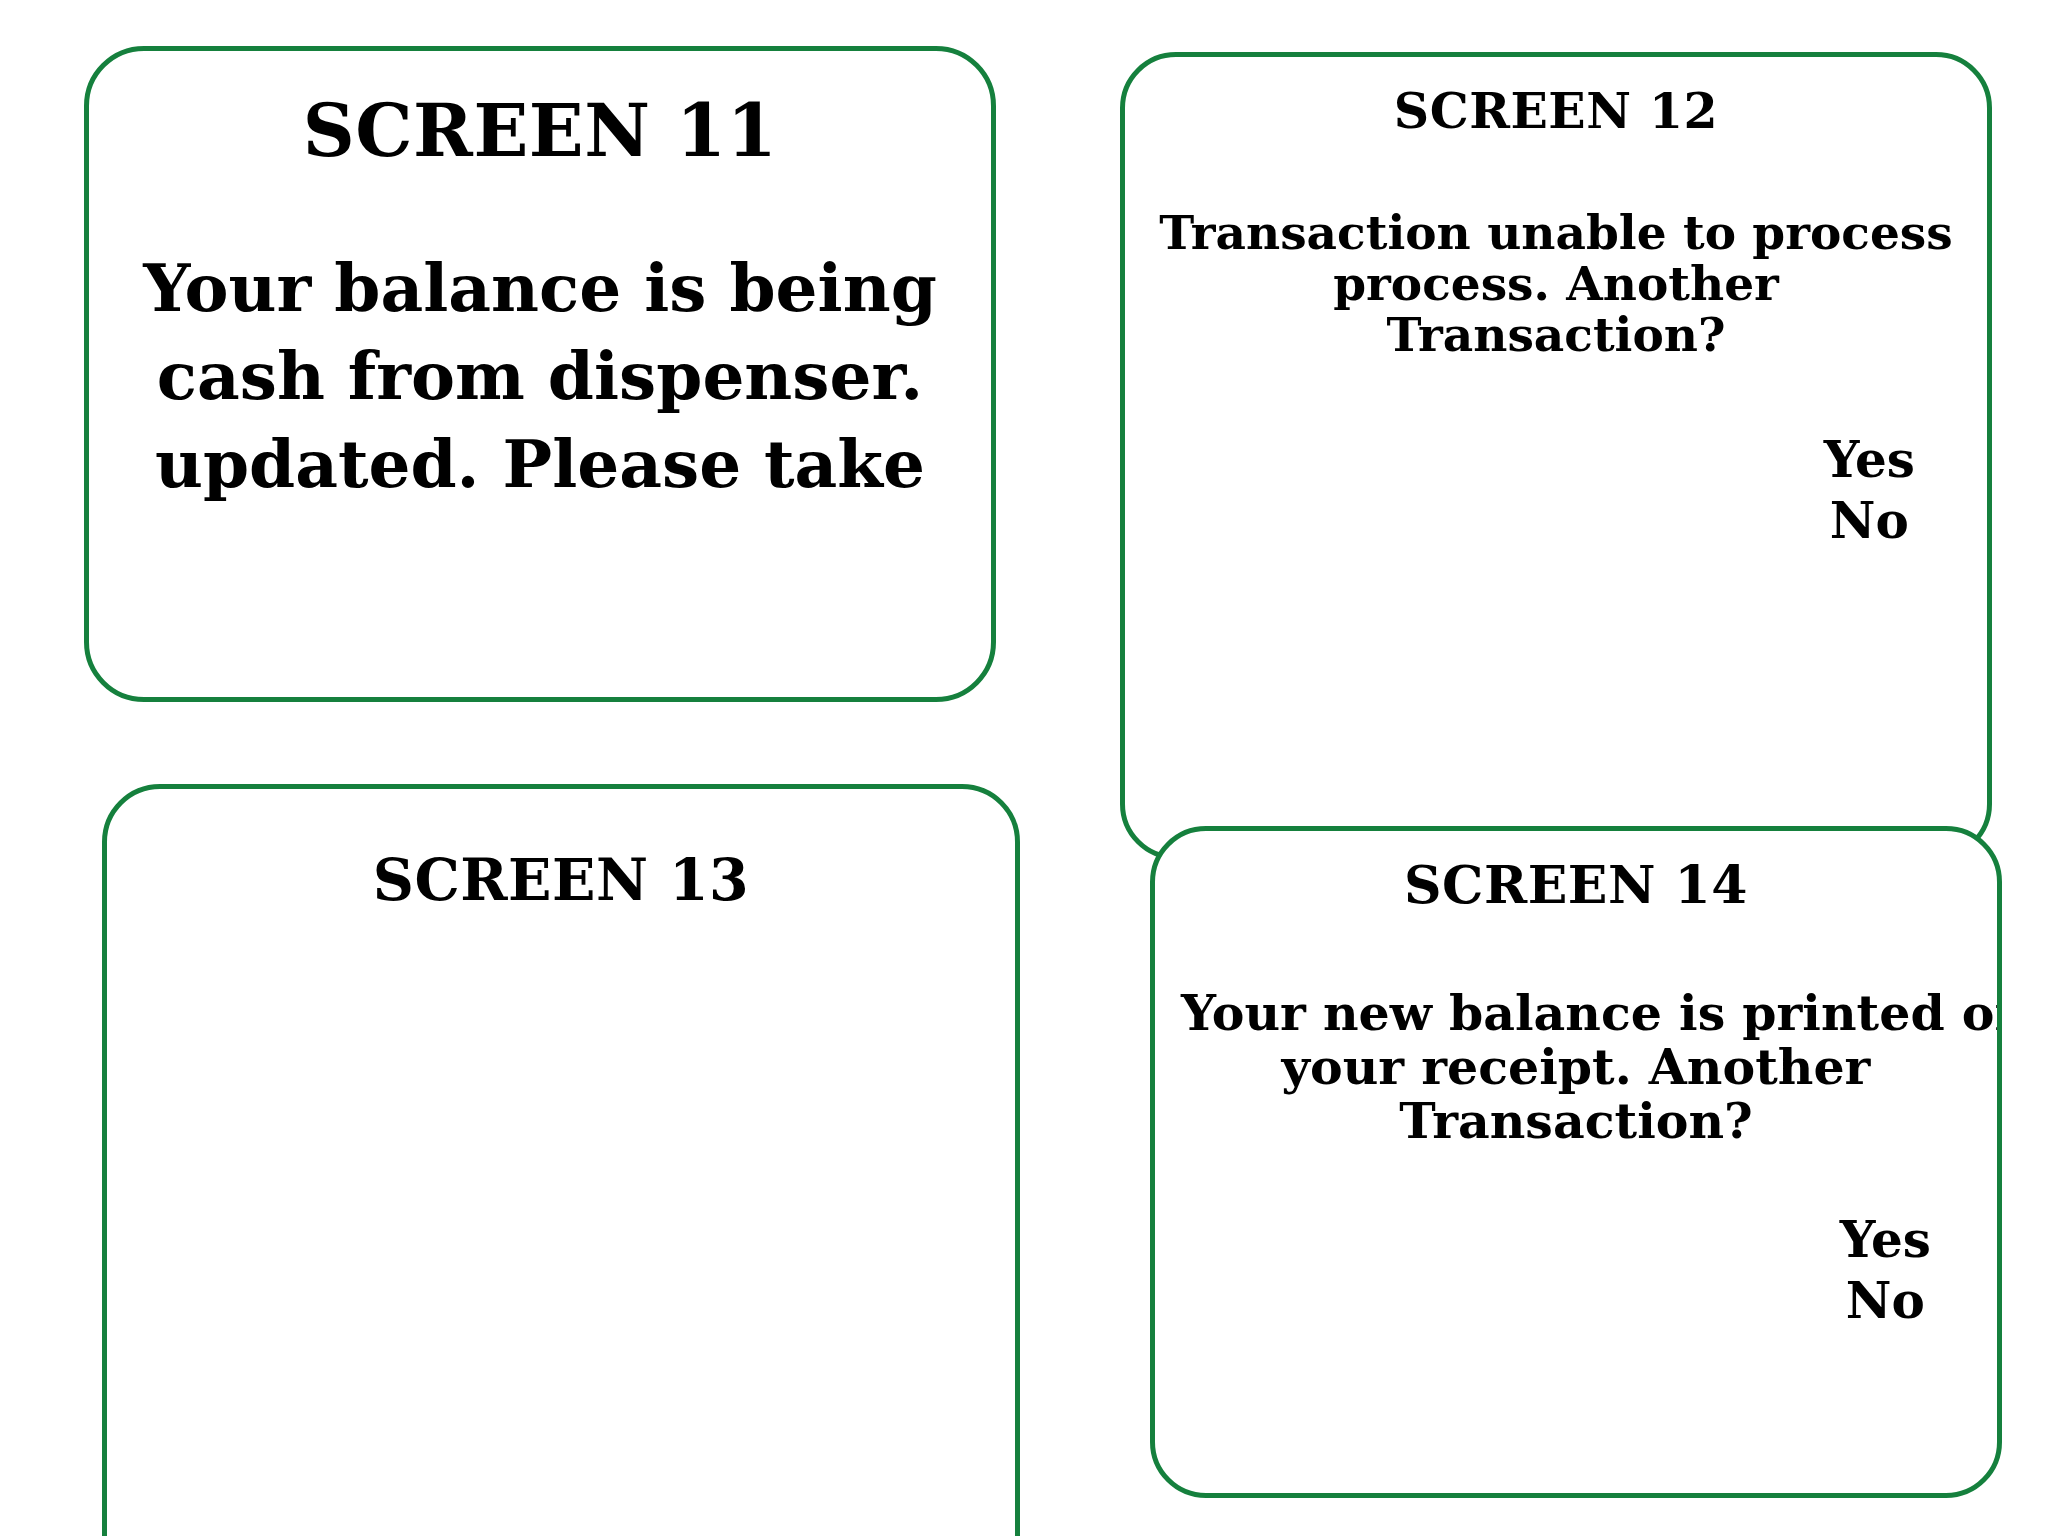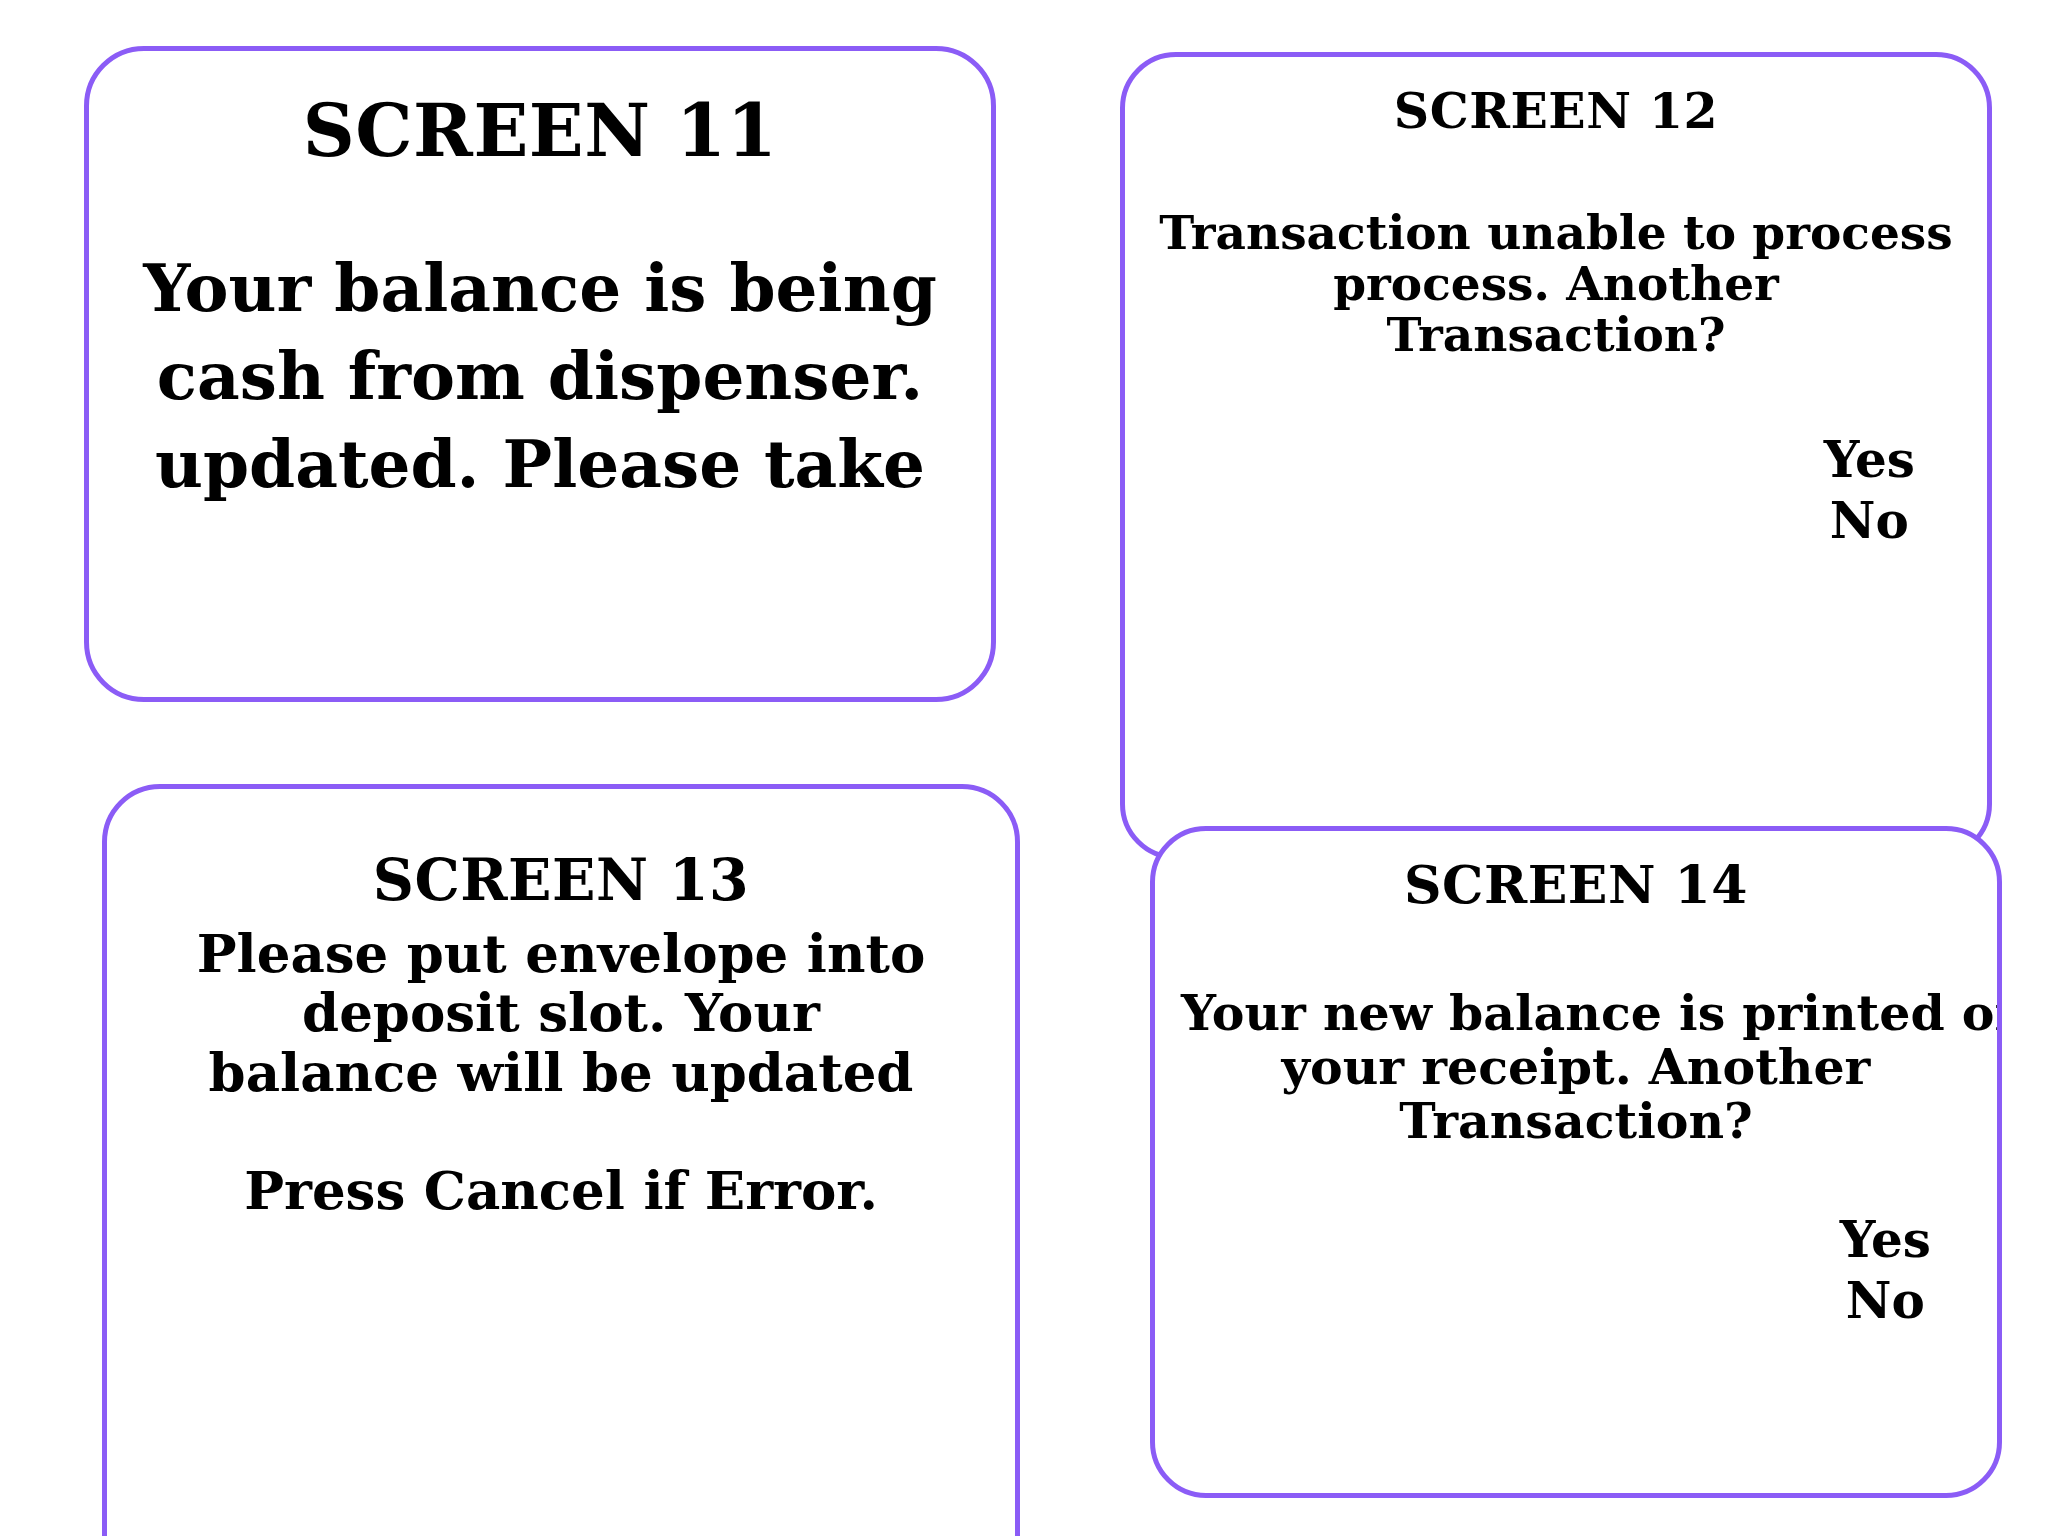--- a/index.html
+++ b/index.html
@@ -17,21 +17,21 @@
     width: 2048px;
     height: 1536px;
     background: #ffffff;
     font-family: "DejaVu Serif", "Liberation Serif", serif;
     color: #000000;
   }
 
   .screen-card {
     position: absolute;
     background: #ffffff;
-    border: 5px solid #8b5cf6;
+    border: 5px solid #15803d;
     border-radius: 58px;
     display: flex;
     flex-direction: column;
     overflow: hidden;
   }
 
   
   #card-11 { left: 84px;   top: 46px;   width: 912px; height: 656px;  border-radius: 60px; }
   #card-12 { left: 1120px; top: 52px;   width: 872px; height: 808px;  border-radius: 56px; }
   #card-13 { left: 102px;  top: 784px;  width: 918px; height: 820px;  border-radius: 58px; }
@@ -161,27 +161,20 @@
       <div class="choice-block">
         <span class="choice">Yes</span>
         <span class="choice">No</span>
       </div>
     </div>
   </div>
 
   <div class="screen-card" id="card-13">
     <div class="card-inner">
       <div class="card-title">SCREEN 13</div>
-      <div class="card-body">
-        <div class="line">Please put envelope into</div>
-        <div class="line">deposit slot.  Your</div>
-        <div class="line">balance will be updated</div>
-        <div class="line blank">&nbsp;</div>
-        <div class="line">Press Cancel if Error.</div>
-      </div>
     </div>
   </div>
 
   <div class="screen-card" id="card-14">
     <div class="card-inner">
       <div class="card-title">SCREEN 14</div>
       <div class="card-body">
         <div class="line">Your new balance is printed on</div>
         <div class="line">your receipt.  Another</div>
         <div class="line">Transaction?</div>

